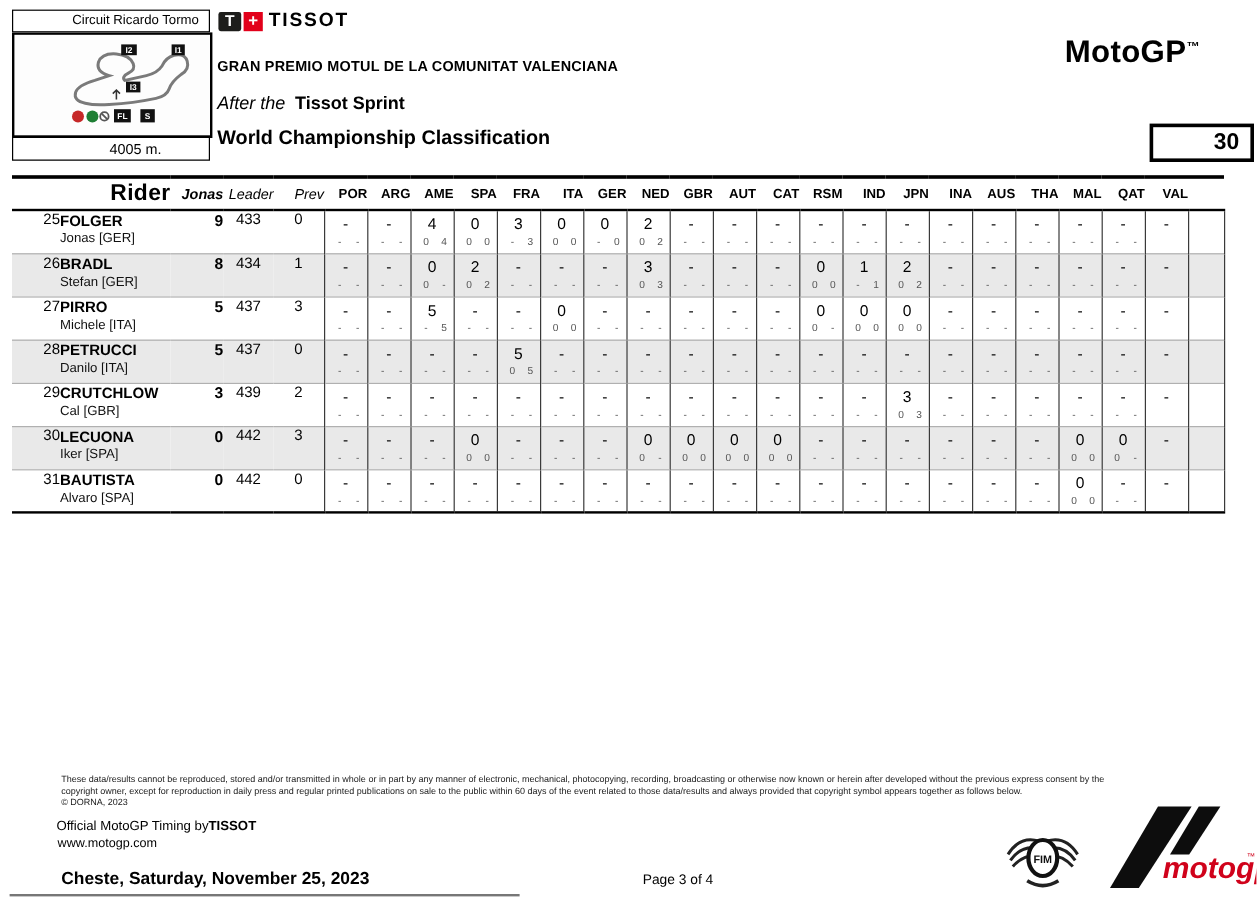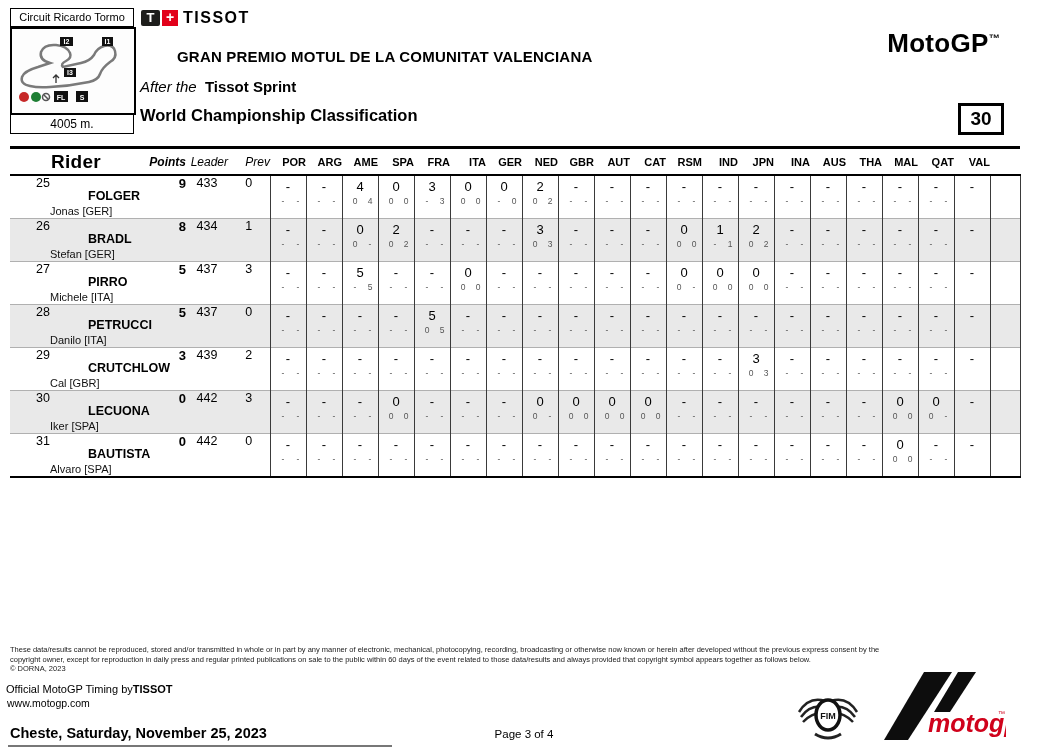--- a/index.html
+++ b/index.html
@@ -1,66 +1,66 @@
 <!DOCTYPE html>
 <html><head>
 <meta charset="utf-8">
 <style>
   html,body{margin:0;padding:0;}
   body{
     width:1048px;height:749px;background:#ffffff;
     font-family:"Liberation Sans",sans-serif;color:#000;
     position:relative;overflow:hidden;
   }
-  .abs{position:absolute;}
+  .abs{position:absolute;padding-left:41px;}
 
   
   .circuit-name{left:10px;top:8px;width:122px;height:17px;border:1px solid #000;
     font-size:11px;line-height:17px;text-align:center;background:#fff;}
   .track-box{left:10px;top:27px;width:122px;height:84px;border:2px solid #000;background:#fdfdfd;}
   .track-length{left:10px;top:113px;width:122px;height:18px;border:1px solid #000;border-top:2px solid #000;
     font-size:12px;line-height:18px;text-align:center;}
 
   
   .service-line{left:141px;top:9px;font-size:13.5px;display:flex;align-items:center;gap:8px;}
   .tissot-logo{display:inline-flex;align-items:center;gap:2px;}
   .tissot-t{display:inline-block;width:19px;height:16px;background:#1d1d1b;color:#fff;
     font-weight:bold;font-size:13px;line-height:16px;text-align:center;border-radius:2px;}
   .tissot-plus{display:inline-block;width:16px;height:16px;background:#e2001a;color:#fff;
     font-weight:bold;font-size:14px;line-height:15px;text-align:center;}
   .tissot-word{font-weight:bold;font-size:16px;letter-spacing:1.5px;margin-left:3px;}
-  .event-title{left:140px;top:48px;font-size:15px;font-weight:bold;letter-spacing:0.2px;margin-left:37px;}
+  .event-title{left:140px;top:48px;font-size:12px;font-weight:bold;letter-spacing:0.2px;}
   .subtitle{left:140px;top:78px;font-size:15px;}
   .subtitle .pre{font-style:italic;}
   .subtitle .bold{font-weight:bold;margin-left:4px;}
   .doc-title{left:140px;top:106px;font-size:16.5px;font-weight:bold;}
   .brand{right:48px;top:28px;font-size:26px;font-weight:bold;letter-spacing:0.3px;}
   .brand sup{font-size:11px;vertical-align:super;}
   .page-box{left:958px;top:103px;width:40px;height:26px;border:3px solid #000;
     font-size:19px;font-weight:bold;text-align:center;line-height:26px;}
 
   
   table.cls{position:absolute;left:10px;top:146px;border-collapse:collapse;table-layout:fixed;width:1010px;}
   table.cls th,table.cls td{padding:0;}
   thead th{height:25px;vertical-align:middle;border-top:3px solid #000;border-bottom:2px solid #000;}
-  th.rider{font-size:19px;font-weight:bold;text-align:center;padding-left:28px;letter-spacing:0.3px;}
+  th.rider{font-size:19px;font-weight:bold;text-align:right;padding-left:28px;letter-spacing:0.3px;}
   th.points{font-style:italic;font-weight:bold;font-size:12px;text-align:right;padding-right:8px;}
   th.leader,th.prev{font-style:italic;font-size:12px;font-weight:normal;text-align:right;}
   th.gph{font-size:11px;font-weight:bold;text-align:right;}
   th.endhead{border-top:3px solid #000;border-bottom:2px solid #000;}
   tbody tr{height:36px;}
   tbody td{vertical-align:top;border-top:1px solid #b0b0b0;}
   tbody tr:first-child td{border-top:none;}
   tbody tr:last-child td{border-bottom:2px solid #000;}
   tbody tr.shade td{background:#e9e9e9;}
   td.gp,td.endcol{border-left:1px solid #3a3a3a;}
   td.endcol{border-right:1px solid #3a3a3a;}
   td.rank{text-align:right;padding:3px 5px 0 0;font-size:12.5px;}
   td.name{padding-left:7px;}
-  td.name .surname{font-size:12.5px;font-weight:bold;line-height:17px;padding-top:12px;margin-left:38px;}
+  td.name .surname{font-size:12.5px;font-weight:bold;line-height:17px;padding-top:0;}
   td.name .first{font-size:11px;line-height:13px;color:#111;}
   td.pts{text-align:right;padding:3px 9px 0 0;font-size:13px;font-weight:bold;}
   td.leader,td.prev{text-align:center;padding-top:3px;font-size:12.5px;}
   td.gp .t{text-align:center;font-size:13px;line-height:19px;height:19px;padding-top:1px;}
   td.gp .sr{display:flex;height:13px;font-size:8.5px;line-height:11px;color:#555;padding-left:5px;}
   td.gp .sr span{width:50%;text-align:center;}
 
   
   .legal{left:10px;top:645px;width:1030px;font-size:7.5px;line-height:9.5px;color:#1a1a1a;}
   .timing-line{left:6px;top:683px;font-size:11px;}
@@ -129,21 +129,21 @@
       <col style="width:92px">
       <col style="width:44px">
       <col style="width:42px">
       <col style="width:42px">
     <col span="20" style="width:36px">
     <col style="width:30px">
   </colgroup>
   <thead>
     <tr id="header-row">
       <th class="rider" colspan="2">Rider</th>
-      <th class="points">Points</th>
+      <th class="points">Jonas</th>
       <th class="leader">Leader</th>
       <th class="prev">Prev</th>
       <th class="gph">POR</th>
         <th class="gph">ARG</th>
         <th class="gph">AME</th>
         <th class="gph">SPA</th>
         <th class="gph">FRA</th>
         <th class="gph">ITA</th>
         <th class="gph">GER</th>
         <th class="gph">NED</th>

